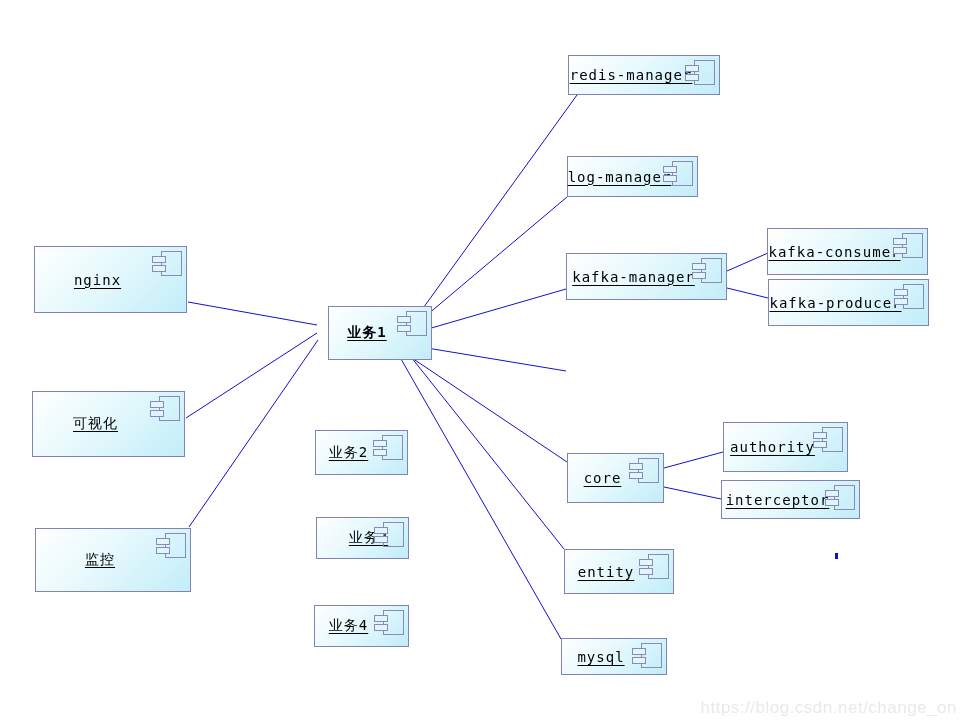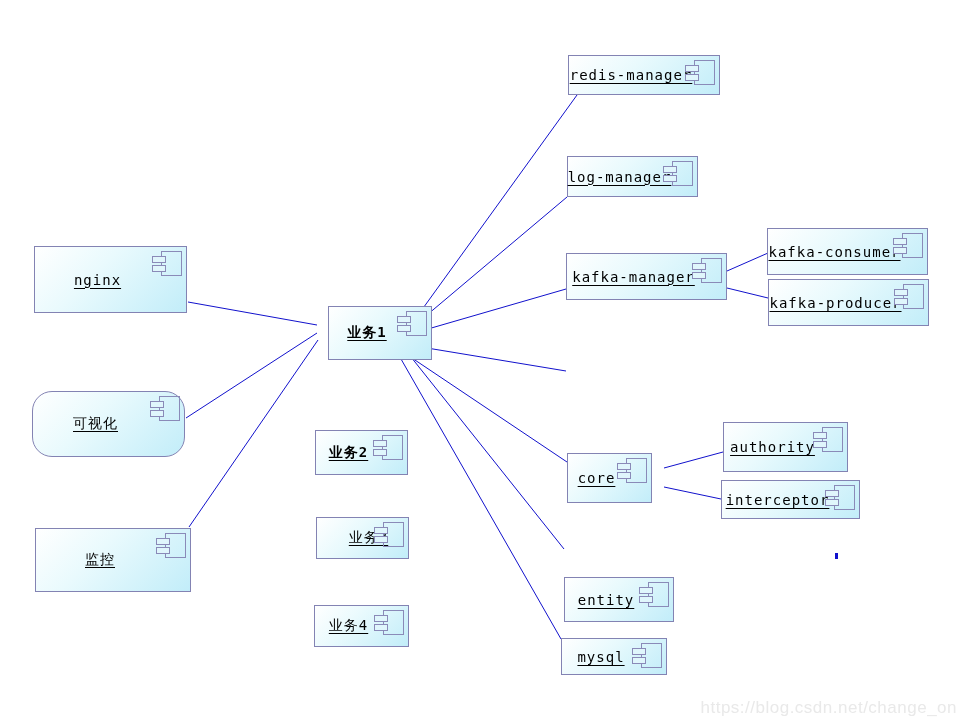--- a/index.html
+++ b/index.html
@@ -64,21 +64,21 @@
   <div id="stray-mark" style="left: 835px; top: 553px; width: 3px; height: 6px; background: rgb(17, 17, 204);"></div>
   <div id="watermark" style="color: rgb(233, 233, 233);">https://blog.csdn.net/change_on</div>
 <div class="node" style="left: 34px; top: 246px; width: 153px; height: 67px; border-color: rgb(131, 131, 179); background: linear-gradient(135deg, rgb(255, 255, 255) 0%, rgb(233, 250, 253) 40%, rgb(194, 237, 249) 100%);">
       <span class="label" style="color: rgb(0, 0, 0);">nginx</span>
       <svg class="comp-icon" width="30" height="26" viewBox="0 0 30 26">
         <rect x="9.5" y="0.5" width="20" height="24" fill="none" stroke="#8a8ab8" stroke-width="1"></rect>
         <rect x="0.5" y="5.5" width="13" height="6" fill="#e0f6fc" stroke="#8a8ab8" stroke-width="1"></rect>
         <rect x="0.5" y="14.5" width="13" height="6" fill="#e0f6fc" stroke="#8a8ab8" stroke-width="1"></rect>
       </svg>
     </div>
-    <div class="node" style="left: 32px; top: 391px; width: 153px; height: 66px; border-color: rgb(131, 131, 179); background: linear-gradient(135deg, rgb(255, 255, 255) 0%, rgb(233, 250, 253) 40%, rgb(194, 237, 249) 100%); border-radius: 20px;">
+    <div class="node" style="left: 32px; top: 391px; width: 153px; height: 66px; border-color: rgb(131, 131, 179); background: linear-gradient(135deg, rgb(255, 255, 255) 0%, rgb(233, 250, 253) 40%, rgb(194, 237, 249) 100%);">
       <span class="label" style="color: rgb(0, 0, 0);">可视化</span>
       <svg class="comp-icon" width="30" height="26" viewBox="0 0 30 26">
         <rect x="9.5" y="0.5" width="20" height="24" fill="none" stroke="#8a8ab8" stroke-width="1"></rect>
         <rect x="0.5" y="5.5" width="13" height="6" fill="#e0f6fc" stroke="#8a8ab8" stroke-width="1"></rect>
         <rect x="0.5" y="14.5" width="13" height="6" fill="#e0f6fc" stroke="#8a8ab8" stroke-width="1"></rect>
       </svg>
     </div>
     <div class="node" style="left: 35px; top: 528px; width: 156px; height: 64px; border-color: rgb(131, 131, 179); background: linear-gradient(135deg, rgb(255, 255, 255) 0%, rgb(233, 250, 253) 40%, rgb(194, 237, 249) 100%); justify-content: center;">
       <span class="label" style="color: rgb(0, 0, 0);">监控</span>
       <svg class="comp-icon" width="30" height="26" viewBox="0 0 30 26">
@@ -89,21 +89,21 @@
     </div>
     <div class="node" style="left: 328px; top: 306px; width: 104px; height: 54px; border-color: rgb(131, 131, 179); background: linear-gradient(135deg, rgb(255, 255, 255) 0%, rgb(233, 250, 253) 40%, rgb(194, 237, 249) 100%); font-weight: bold;">
       <span class="label" style="color: rgb(0, 0, 0);">业务1</span>
       <svg class="comp-icon" width="30" height="26" viewBox="0 0 30 26">
         <rect x="9.5" y="0.5" width="20" height="24" fill="none" stroke="#8a8ab8" stroke-width="1"></rect>
         <rect x="0.5" y="5.5" width="13" height="6" fill="#e0f6fc" stroke="#8a8ab8" stroke-width="1"></rect>
         <rect x="0.5" y="14.5" width="13" height="6" fill="#e0f6fc" stroke="#8a8ab8" stroke-width="1"></rect>
       </svg>
     </div>
     <div class="node" style="left: 315px; top: 430px; width: 93px; height: 45px; border-color: rgb(131, 131, 179); background: linear-gradient(135deg, rgb(255, 255, 255) 0%, rgb(233, 250, 253) 40%, rgb(194, 237, 249) 100%);">
-      <span class="label" style="color: rgb(0, 0, 0); font-weight: bold;">业务2</span>
+      <span class="label" style="color: rgb(0, 0, 0);">业务2</span>
       <svg class="comp-icon" width="30" height="26" viewBox="0 0 30 26">
         <rect x="9.5" y="0.5" width="20" height="24" fill="none" stroke="#8a8ab8" stroke-width="1"></rect>
         <rect x="0.5" y="5.5" width="13" height="6" fill="#e0f6fc" stroke="#8a8ab8" stroke-width="1"></rect>
         <rect x="0.5" y="14.5" width="13" height="6" fill="#e0f6fc" stroke="#8a8ab8" stroke-width="1"></rect>
       </svg>
     </div>
     <div class="node" style="left: 316px; top: 517px; width: 93px; height: 42px; border-color: rgb(131, 131, 179); background: linear-gradient(135deg, rgb(255, 255, 255) 0%, rgb(233, 250, 253) 40%, rgb(194, 237, 249) 100%); padding-left: 44px;">
       <span class="label" style="color: rgb(0, 0, 0);">业务3</span>
       <svg class="comp-icon" width="30" height="26" viewBox="0 0 30 26">
         <rect x="9.5" y="0.5" width="20" height="24" fill="none" stroke="#8a8ab8" stroke-width="1"></rect>
@@ -152,21 +152,21 @@
       </svg>
     </div>
     <div class="node" style="left: 768px; top: 279px; width: 161px; height: 47px; border-color: rgb(131, 131, 179); background: linear-gradient(135deg, rgb(255, 255, 255) 0%, rgb(233, 250, 253) 40%, rgb(194, 237, 249) 100%);">
       <span class="label" style="color: rgb(0, 0, 0);">kafka-producer</span>
       <svg class="comp-icon" width="30" height="26" viewBox="0 0 30 26">
         <rect x="9.5" y="0.5" width="20" height="24" fill="none" stroke="#8a8ab8" stroke-width="1"></rect>
         <rect x="0.5" y="5.5" width="13" height="6" fill="#e0f6fc" stroke="#8a8ab8" stroke-width="1"></rect>
         <rect x="0.5" y="14.5" width="13" height="6" fill="#e0f6fc" stroke="#8a8ab8" stroke-width="1"></rect>
       </svg>
     </div>
-    <div class="node" style="left: 567px; top: 453px; width: 85px; height: 50px; border-color: rgb(131, 131, 179); background: linear-gradient(135deg, rgb(255, 255, 255) 0%, rgb(233, 250, 253) 40%, rgb(194, 237, 249) 100%);">
+    <div class="node" style="left: 567px; top: 453px; width: 97px; height: 50px; border-color: rgb(131, 131, 179); background: linear-gradient(135deg, rgb(255, 255, 255) 0%, rgb(233, 250, 253) 40%, rgb(194, 237, 249) 100%);">
       <span class="label" style="color: rgb(0, 0, 0);">core</span>
       <svg class="comp-icon" width="30" height="26" viewBox="0 0 30 26">
         <rect x="9.5" y="0.5" width="20" height="24" fill="none" stroke="#8a8ab8" stroke-width="1"></rect>
         <rect x="0.5" y="5.5" width="13" height="6" fill="#e0f6fc" stroke="#8a8ab8" stroke-width="1"></rect>
         <rect x="0.5" y="14.5" width="13" height="6" fill="#e0f6fc" stroke="#8a8ab8" stroke-width="1"></rect>
       </svg>
     </div>
     <div class="node" style="left: 723px; top: 422px; width: 125px; height: 50px; border-color: rgb(131, 131, 179); background: linear-gradient(135deg, rgb(255, 255, 255) 0%, rgb(233, 250, 253) 40%, rgb(194, 237, 249) 100%);">
       <span class="label" style="color: rgb(0, 0, 0);">authority</span>
       <svg class="comp-icon" width="30" height="26" viewBox="0 0 30 26">
@@ -176,21 +176,21 @@
       </svg>
     </div>
     <div class="node" style="left: 721px; top: 480px; width: 139px; height: 39px; border-color: rgb(131, 131, 179); background: linear-gradient(135deg, rgb(255, 255, 255) 0%, rgb(233, 250, 253) 40%, rgb(194, 237, 249) 100%);">
       <span class="label" style="color: rgb(0, 0, 0);">interceptor</span>
       <svg class="comp-icon" width="30" height="26" viewBox="0 0 30 26">
         <rect x="9.5" y="0.5" width="20" height="24" fill="none" stroke="#8a8ab8" stroke-width="1"></rect>
         <rect x="0.5" y="5.5" width="13" height="6" fill="#e0f6fc" stroke="#8a8ab8" stroke-width="1"></rect>
         <rect x="0.5" y="14.5" width="13" height="6" fill="#e0f6fc" stroke="#8a8ab8" stroke-width="1"></rect>
       </svg>
     </div>
-    <div class="node" style="left: 564px; top: 549px; width: 110px; height: 45px; border-color: rgb(131, 131, 179); background: linear-gradient(135deg, rgb(255, 255, 255) 0%, rgb(233, 250, 253) 40%, rgb(194, 237, 249) 100%); margin-top: 28px;">
+    <div class="node" style="left: 564px; top: 549px; width: 110px; height: 45px; border-color: rgb(131, 131, 179); background: linear-gradient(135deg, rgb(255, 255, 255) 0%, rgb(233, 250, 253) 40%, rgb(194, 237, 249) 100%);">
       <span class="label" style="color: rgb(0, 0, 0);">entity</span>
       <svg class="comp-icon" width="30" height="26" viewBox="0 0 30 26">
         <rect x="9.5" y="0.5" width="20" height="24" fill="none" stroke="#8a8ab8" stroke-width="1"></rect>
         <rect x="0.5" y="5.5" width="13" height="6" fill="#e0f6fc" stroke="#8a8ab8" stroke-width="1"></rect>
         <rect x="0.5" y="14.5" width="13" height="6" fill="#e0f6fc" stroke="#8a8ab8" stroke-width="1"></rect>
       </svg>
     </div>
     <div class="node" style="left: 561px; top: 638px; width: 106px; height: 37px; border-color: rgb(131, 131, 179); background: linear-gradient(135deg, rgb(255, 255, 255) 0%, rgb(233, 250, 253) 40%, rgb(194, 237, 249) 100%);">
       <span class="label" style="color: rgb(0, 0, 0);">mysql</span>
       <svg class="comp-icon" width="30" height="26" viewBox="0 0 30 26">

